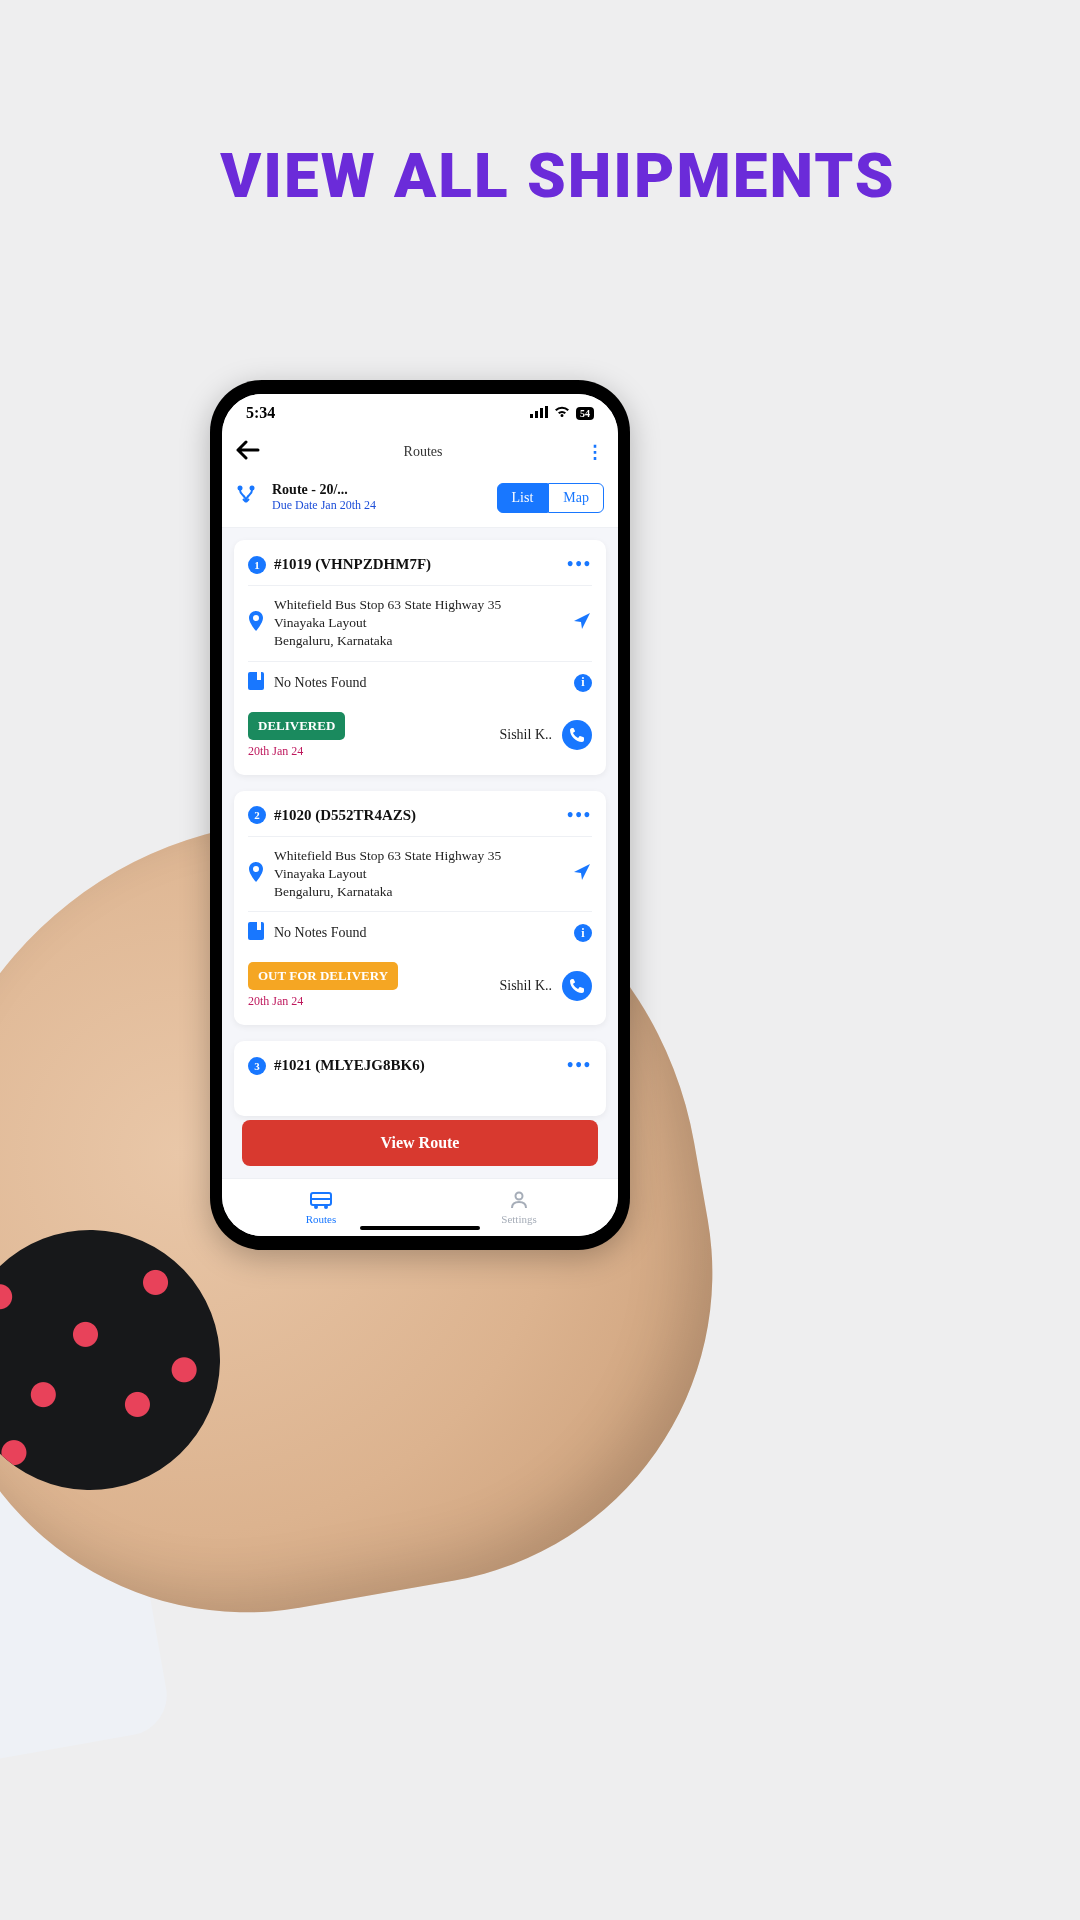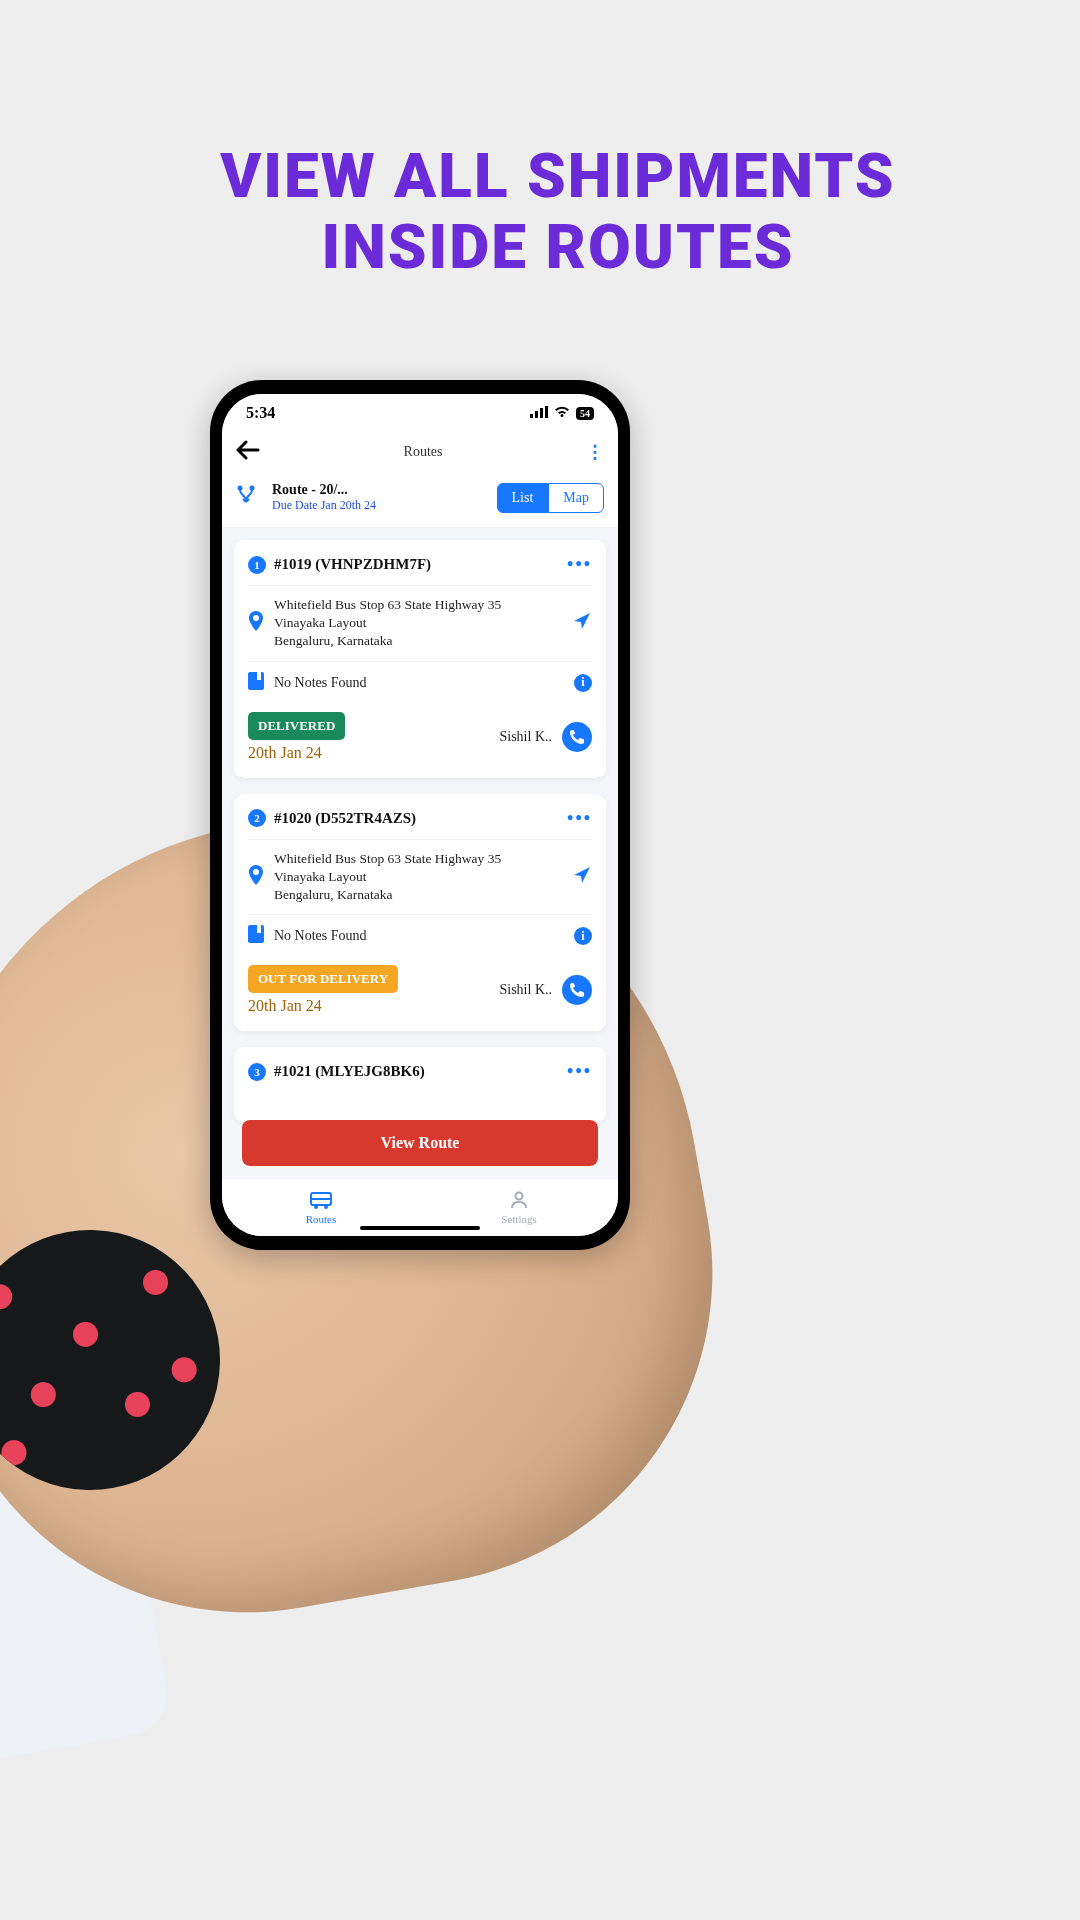--- a/index.html
+++ b/index.html
@@ -127,21 +127,21 @@
     display: flex; align-items: center; justify-content: space-between;
     padding-top: 8px;
   }
   .status-left {}
   .status-chip {
     display: inline-block; padding: 6px 10px; border-radius: 5px;
     color: #fff; font-size: 13px; font-weight: 600;
   }
   .chip-green { background: #1a8a5e; }
   .chip-orange { background: #f5a623; }
-  .status-date { font-size: 16px; color: #a16207; margin-top: 4px; }
+  .status-date { font-size: 12px; color: #be185d; margin-top: 4px; }
   .status-right2 { display: flex; align-items: center; gap: 10px; }
   .assignee { font-size: 14px; color: #222; }
   .circle-btn {
     width: 30px; height: 30px; border-radius: 50%;
     background: #1877ff; display: flex; align-items: center; justify-content: center;
   }
   .info-circle {
     width: 18px; height: 18px; border-radius: 50%;
     background: #1877ff; color: #fff; font-size: 12px; font-weight: 800;
     display: flex; align-items: center; justify-content: center;
@@ -228,21 +228,20 @@
 </style>
 </head>
 <body>
 
 <div class="sleeve"></div>
 <div class="hand"></div>
 <div class="watch-band"></div>
 
 <div class="hero-title">
   <div>VIEW ALL SHIPMENTS</div>
-  <div>INSIDE ROUTES</div>
 </div>
 
 <div class="phone-frame">
   <div class="screen">
 
     <div class="status-bar">
       <span>5:34</span>
       <div class="status-right">
         <span>
           <svg width="18" height="12" viewBox="0 0 18 12">

